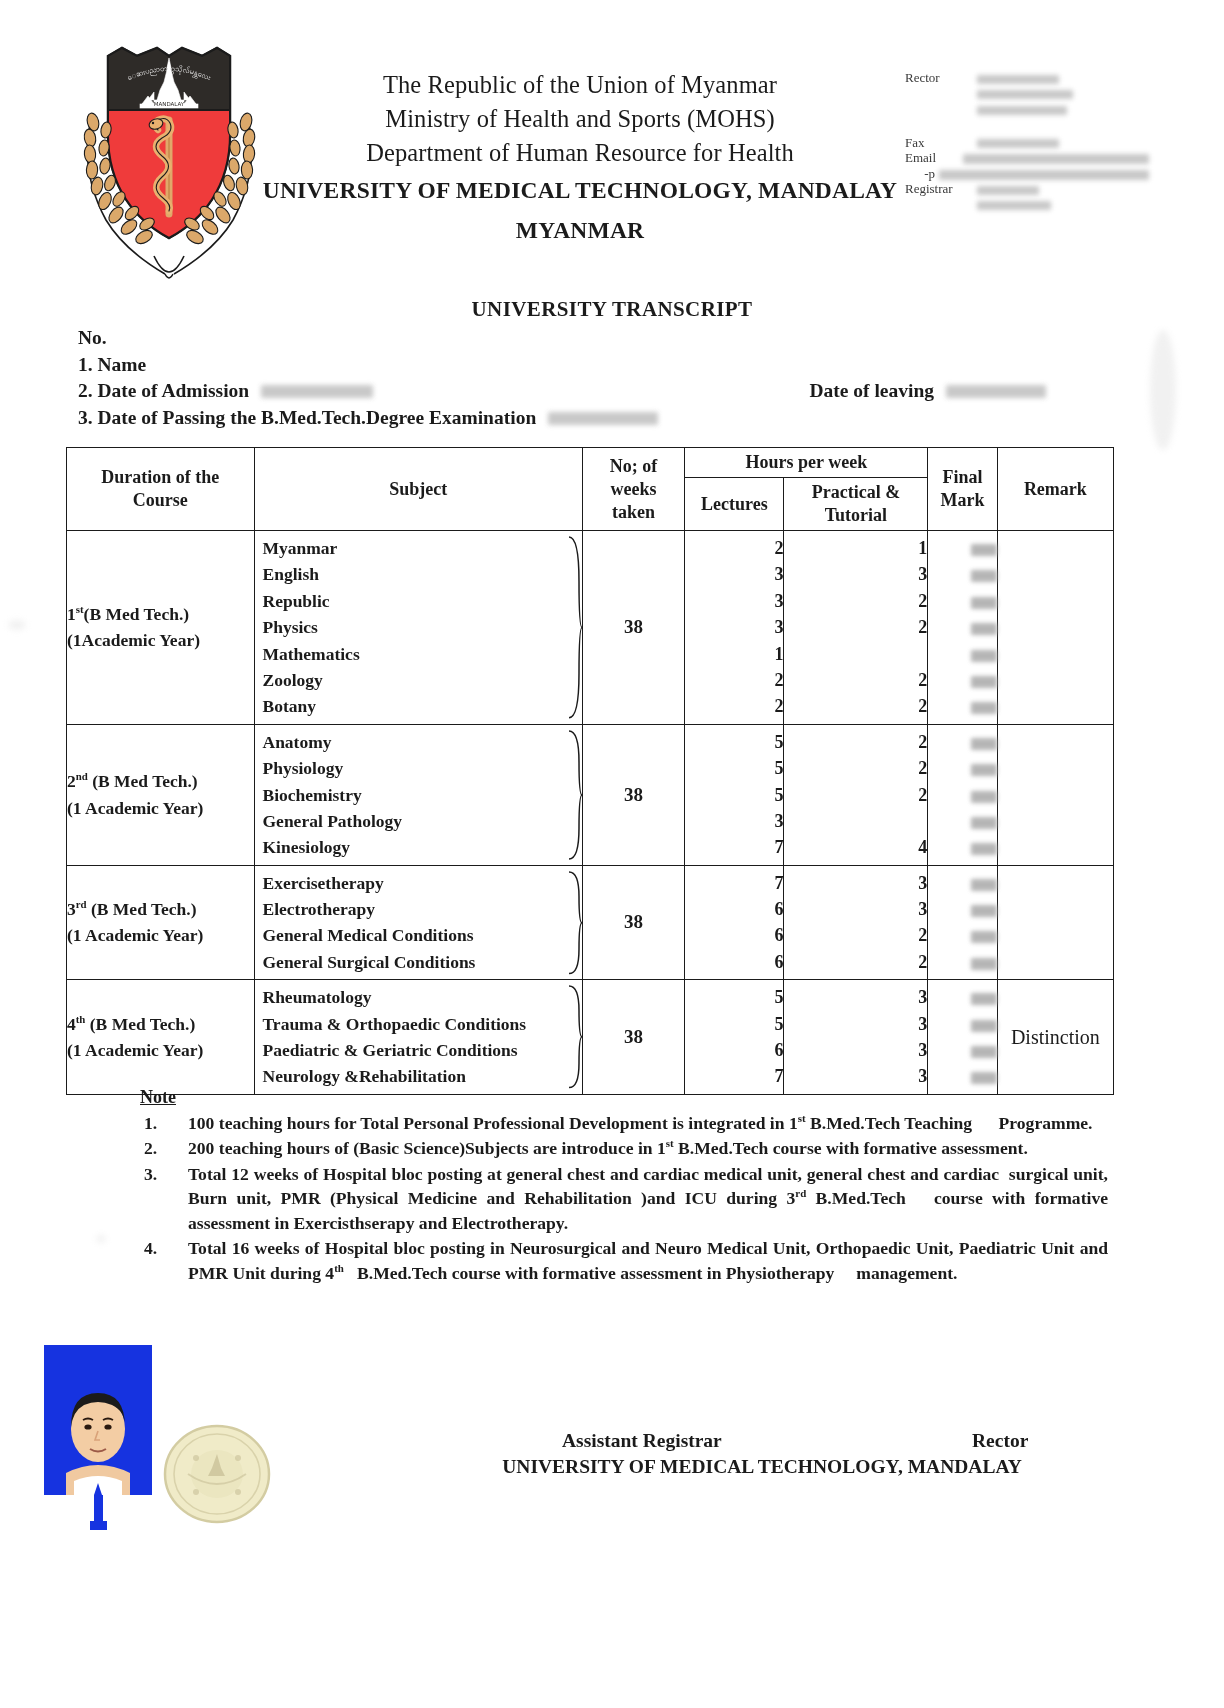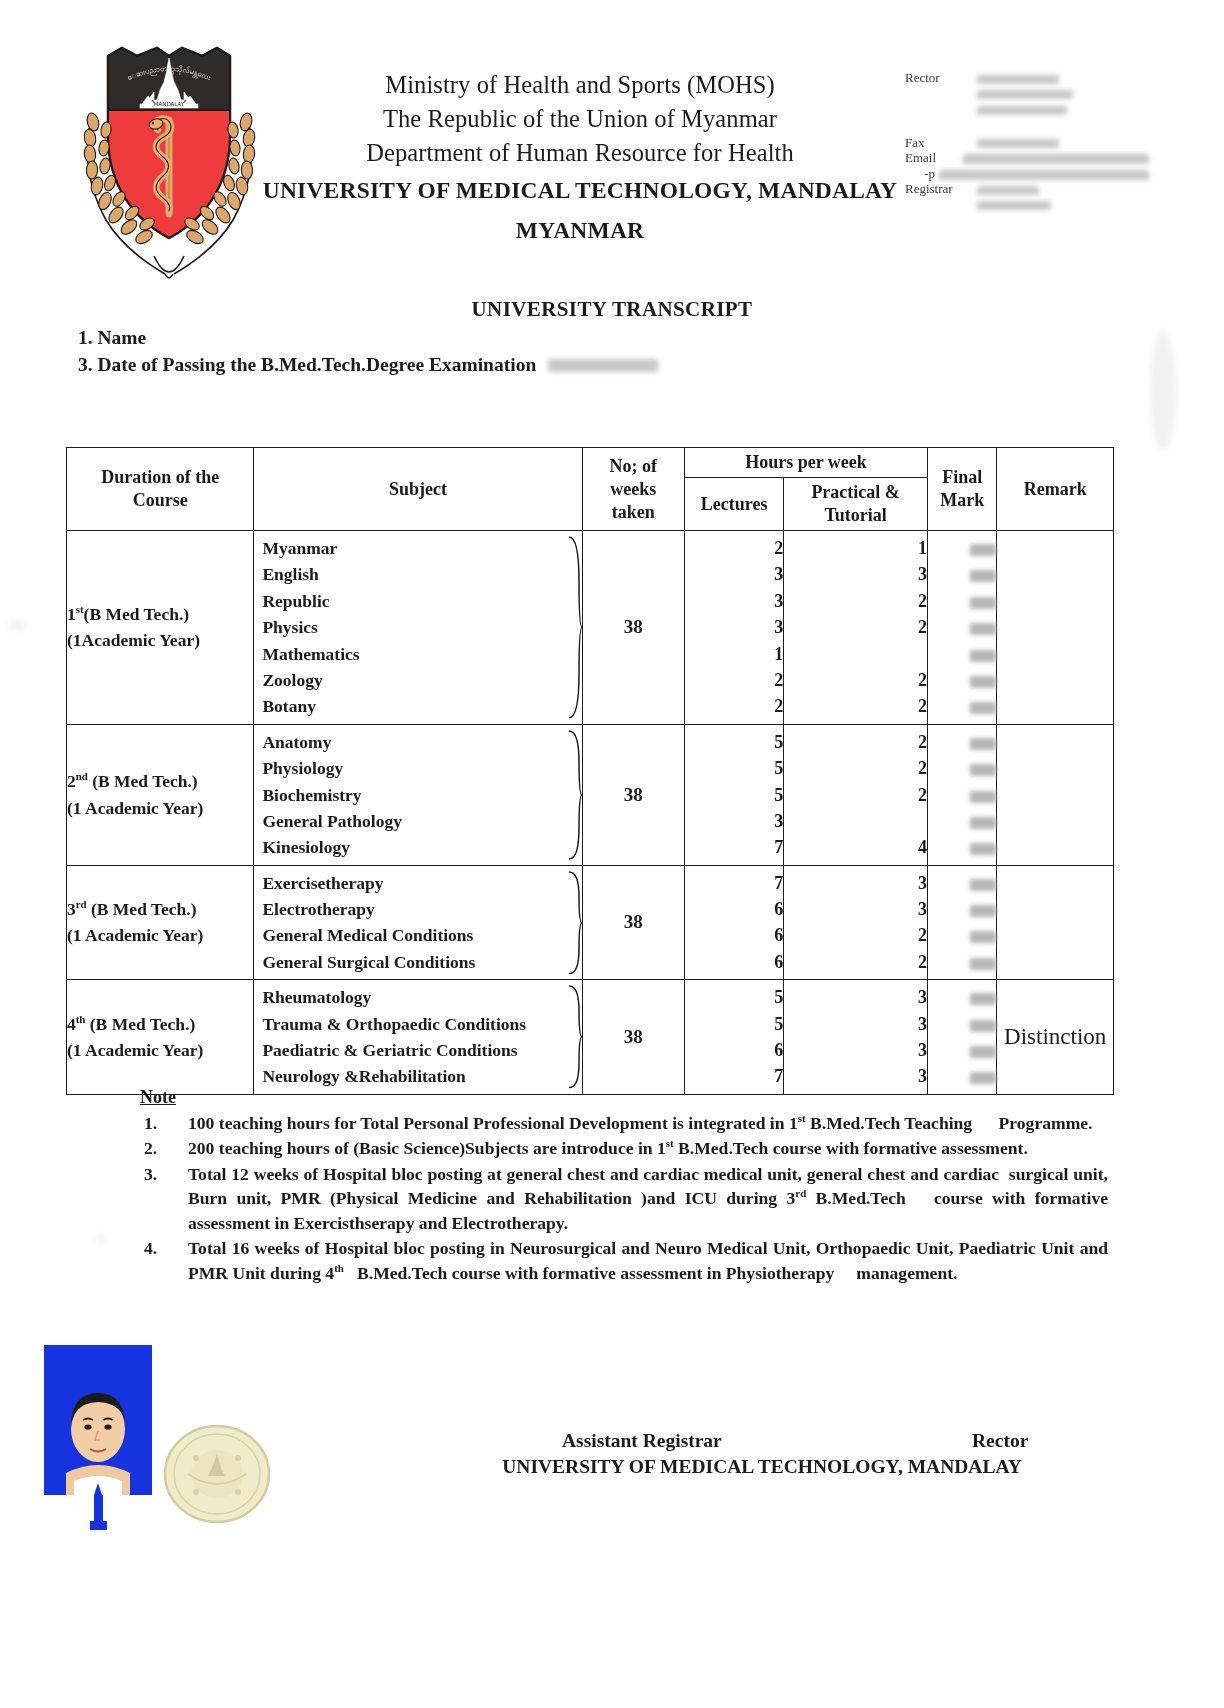--- a/index.html
+++ b/index.html
@@ -155,21 +155,21 @@
   .mark-cell div { height: 26.4px; line-height: 26.4px; text-align: right; }
   .mk {
     display: inline-block;
     width: 26px; height: 12px;
     background: #a9a9a9;
     border-radius: 1px;
     filter: blur(2.2px);
     opacity: .85;
     vertical-align: middle;
   }
-  td.rem-cell { text-align: center; vertical-align: top; padding-top: 5px; font-weight: normal; font-size: 23px; }
+  td.rem-cell { text-align: center; vertical-align: top; padding-top: 5px; font-weight: normal; font-size: 20px; }
 
   
   .brace {
     position: absolute;
     left: -16px;
     top: 4px;
     width: 16px;
     pointer-events: none;
   }
   .brace svg { display: block; }
@@ -333,22 +333,22 @@
           <ellipse cx="85" cy="186" rx="5" ry="8" transform="rotate(58 85 186)"></ellipse>
         </g>
       </g>
 
       <path d="M92 218 Q107 250 122 218" fill="none" stroke="#1b1b1b" stroke-width="1.6"></path>
       <path d="M103 236 Q107 244 111 236" fill="none" stroke="#1b1b1b" stroke-width="1.4"></path>
     </svg>
   </div>
 
   <div class="header-lines">
+    <div class="hl">The Republic of the Union of Myanmar</div>
     <div class="hl">Ministry of Health and Sports (MOHS)</div>
-    <div class="hl">The Republic of the Union of Myanmar</div>
     <div class="hl">Department of  Human  Resource for Health</div>
     <div class="hl-bold">UNIVERSITY OF MEDICAL TECHNOLOGY, MANDALAY</div>
     <div class="hl-bold">MYANMAR</div>
   </div>
 
   <div class="contact">
     <div class="crow">
       <span class="clabel" style="width:72px">Rector</span><span class="redact" style="width:82px"></span>
     </div>
     <div class="crow">
@@ -372,21 +372,30 @@
     </div>
     <div class="crow">
       <span class="clabel" style="width:72px"></span><span class="redact" style="width:74px"></span>
     </div>
   </div>
 
   <div class="doc-title">UNIVERSITY TRANSCRIPT</div>
 
   <div class="info">
     <div class="irow">
+      <span>No.</span>
+    </div>
+    <div class="irow">
       <span>1. Name</span>
+    </div>
+    <div class="irow">
+      <span>2. Date of Admission</span><span class="ival" style="width:112px"></span>
+      <span class="right-field">
+        <span>Date of leaving</span><span class="ival" style="width:100px"></span>
+      </span>
     </div>
     <div class="irow">
       <span>3. Date of Passing the B.Med.Tech.Degree Examination</span><span class="ival" style="width:110px"></span>
     </div>
   </div>
 
   <table class="transcript">
     <thead>
       <tr>
         <th class="c-dur" rowspan="2">

